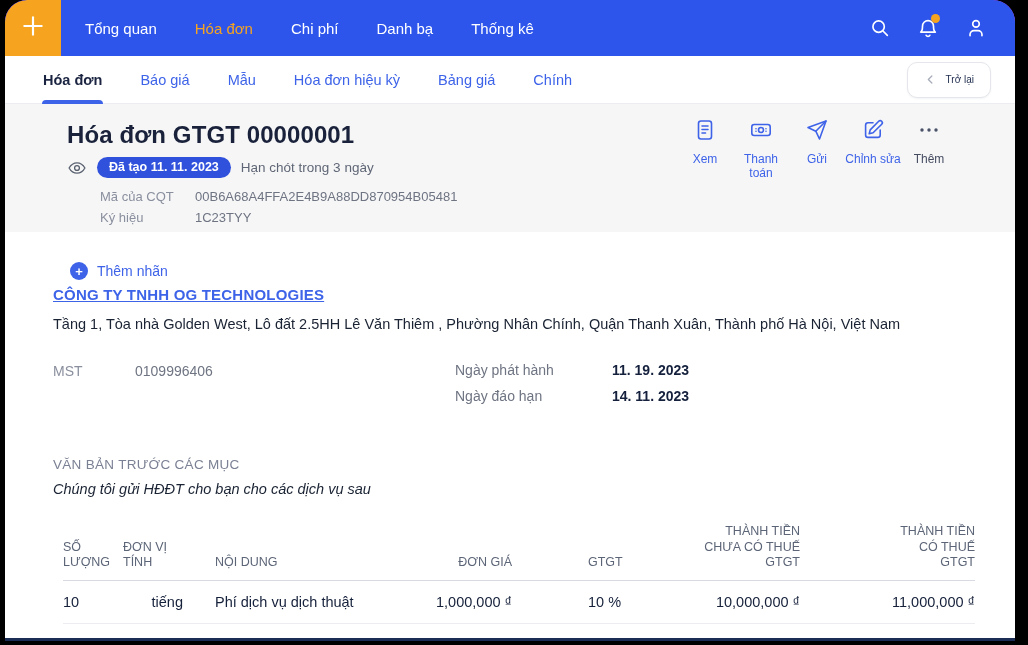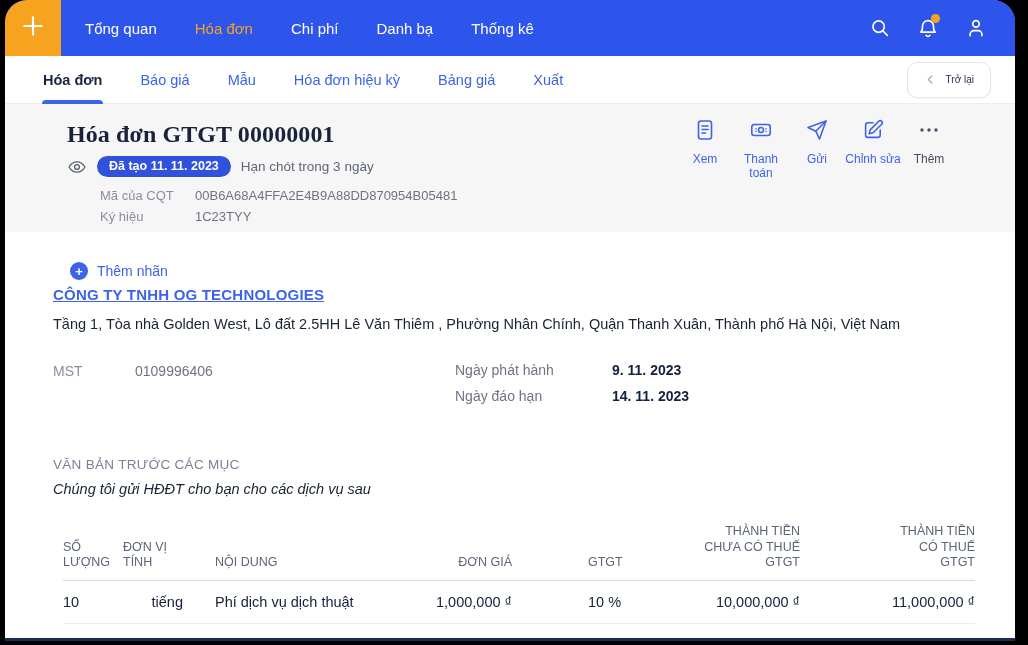--- a/index.html
+++ b/index.html
@@ -29,21 +29,21 @@
   .tab.active { color:#1B2440; font-weight:600; }
   .tab.active::after { content:""; position:absolute; left:-1px; right:-1px; bottom:0;
     height:4px; background:#3D63E8; border-radius:4px 4px 0 0; }
   .back-btn { margin-left:auto; display:flex; align-items:center; gap:9px; height:36px;
     padding:0 16px; background:#fff; border:1px solid #E4E6EB; border-radius:10px;
     font-size:10px; font-weight:500; color:#1E2B4D; cursor:pointer;
     box-shadow:0 1px 2px rgba(20,30,60,.05); }
 
   
   .inv-header { position:relative; background:#F6F6F7; height:128px; padding:17px 0 0 62px; }
-  .inv-title { font-size:24px; font-weight:600; color:#19223A; letter-spacing:.1px;font-family:Liberation Serif, serif; }
+  .inv-title { font-size:24px; font-weight:600; color:#19223A; letter-spacing:.1px; }
   .status-row { display:flex; align-items:center; gap:10px; margin-top:8px; }
   .eye { color:#5A6270; display:flex; }
   .badge { background:#2F51DC; color:#fff; font-size:12.5px; font-weight:600;
     padding:3px 12px 4px; border-radius:999px; white-space:nowrap; }
   .deadline { color:#5F6675; font-size:13.5px; }
   .meta { margin:11px 0 0 33px; display:grid; grid-template-columns:95px auto; row-gap:6px; font-size:13px; }
   .meta .lbl { color:#8A8F9E; }
   .meta .val { color:#6E7482; }
   .actions { position:absolute; top:14px; right:58px; display:flex; }
   .action { width:56px; display:flex; flex-direction:column; align-items:center; gap:6px;
@@ -129,21 +129,21 @@
     </div>
   </div>
 
   <div class="tabbar">
     <div class="tabs">
       <span class="tab active">Hóa đơn</span>
       <span class="tab">Báo giá</span>
       <span class="tab">Mẫu</span>
       <span class="tab">Hóa đơn hiệu kỳ</span>
       <span class="tab">Bảng giá</span>
-      <span class="tab">Xuất</span>
+      <span class="tab">Chính</span>
     </div>
     <button class="back-btn">
       <span style="display:flex;">
         <svg width="13" height="13" viewBox="0 0 24 24" fill="none" stroke="#A7ADBA" stroke-width="2.4" stroke-linecap="round" stroke-linejoin="round">
             <path d="M14.5 5.5L8 12l6.5 6.5"></path>
           </svg>
       </span>
       <span>Trở lại</span>
     </button>
   </div>
@@ -227,21 +227,21 @@
     </div>
     <div class="address">Tầng 1, Tòa nhà Golden West, Lô đất 2.5HH Lê Văn Thiêm , Phường Nhân Chính, Quận Thanh Xuân, Thành phố Hà Nội, Việt Nam</div>
 
     <div class="info-row">
       <div class="mst">
         <span class="lbl">MST</span>
         <span class="val">0109996406</span>
       </div>
       <div class="dates">
         <span class="lbl">Ngày phát hành</span>
-        <span class="val">9. 11. 2023</span>
+        <span class="val">11. 19. 2023</span>
         <span class="lbl">Ngày đáo hạn</span>
         <span class="val">14. 11. 2023</span>
       </div>
     </div>
 
     <div class="section-label">VĂN BẢN TRƯỚC CÁC MỤC</div>
     <div class="intro">Chúng tôi gửi HĐĐT cho bạn cho các dịch vụ sau</div>
 
     
     <div class="table">

